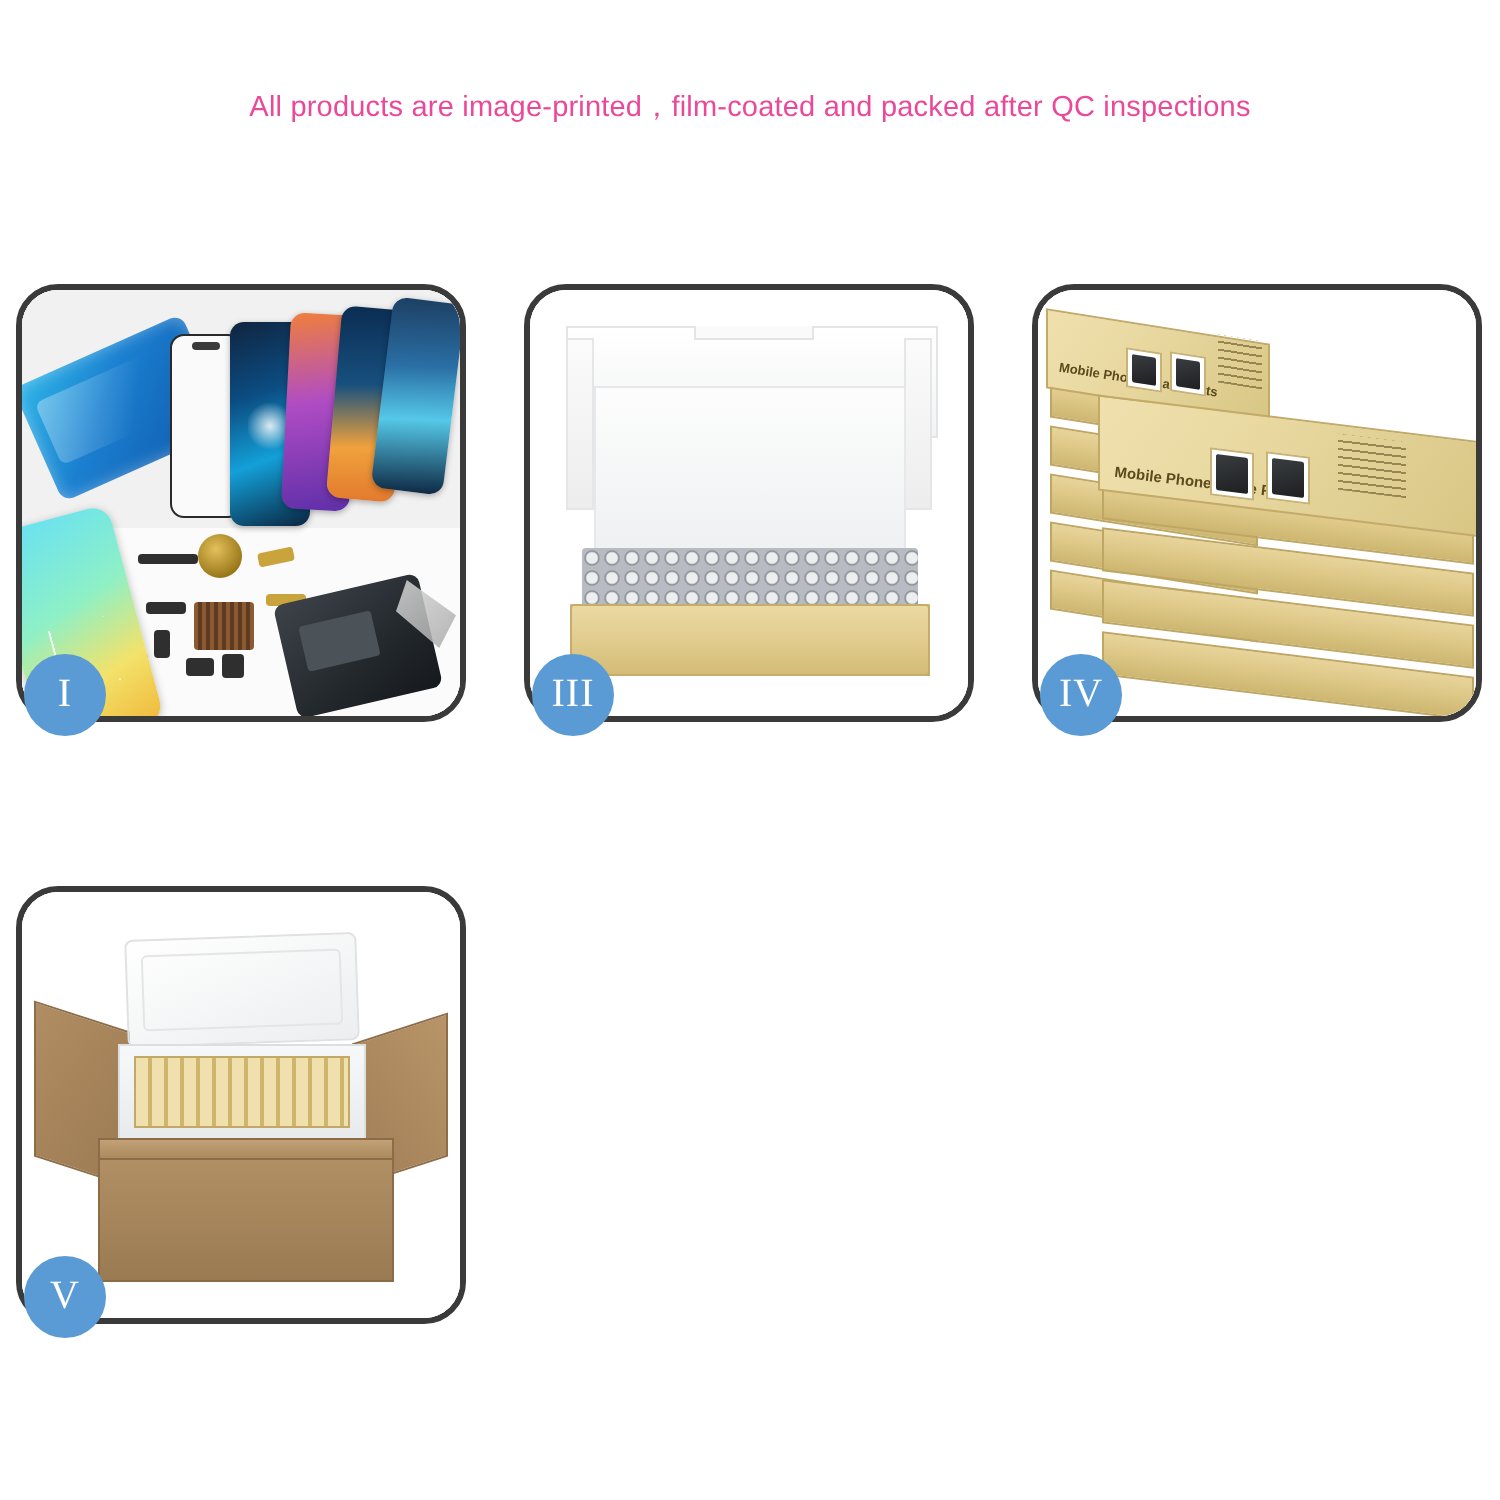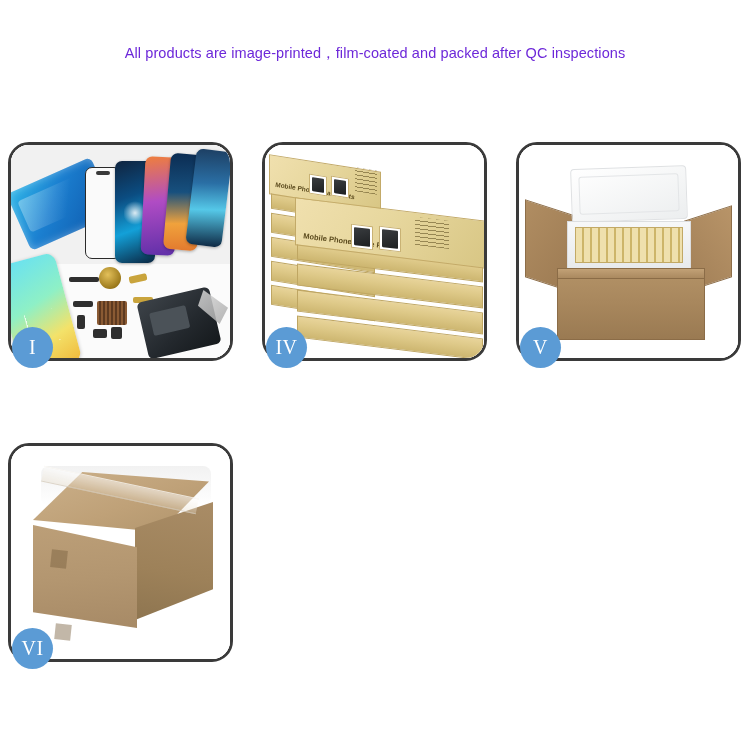--- a/index.html
+++ b/index.html
@@ -33,21 +33,21 @@
     font-weight: 700;
     letter-spacing: 1.2px;
     color: #000000;
     line-height: 1.15;
     white-space: nowrap;
   }
   .subtitle {
     font-family: "Liberation Sans", sans-serif;
     font-size: 14.5px;
     font-weight: 400;
-    color: #6d28d9;
+    color: #ec4899;
     margin-top: 10px;
     letter-spacing: 0.1px;
     white-space: nowrap;
   }
 
   
   .grid {
     position: absolute;
     top: 142px; left: 8px;
     width: 734px;
@@ -428,20 +428,35 @@
           <div class="p" style="left:54px; top:182px; width:9px; height:15px; background:#2f7fb5;"></div>
           <div class="board"></div>
           <div class="crack"></div>
           <div class="tool"></div>
         </div>
       </div>
       <div class="badge">I</div>
     </div>
 
 
+    <div class="card">
+      <div class="card-clip">
+        <div class="s3">
+          <div class="lidback"></div>
+          <div class="sideL"></div>
+          <div class="sideR"></div>
+          <div class="foam"></div>
+          <div class="bub"></div>
+          <div class="trayL"></div>
+          <div class="trayR"></div>
+          <div class="tray"></div>
+        </div>
+      </div>
+      <div class="badge">III</div>
+    </div>
 
     <div class="card">
       <div class="card-clip">
         <div class="s4">
 
           <div class="slab" style="left:6px;  top:52px;  width:104px; height:20px; transform:skewY(9deg);"></div>
           <div class="slab" style="left:6px;  top:76px;  width:104px; height:20px; transform:skewY(9deg);"></div>
           <div class="slab" style="left:6px;  top:100px; width:104px; height:20px; transform:skewY(9deg);"></div>
           <div class="slab" style="left:6px;  top:124px; width:104px; height:20px; transform:skewY(9deg);"></div>
           <div class="slab" style="left:6px;  top:148px; width:104px; height:20px; transform:skewY(9deg);"></div>
@@ -475,29 +490,15 @@
           <div class="foamLid"></div>
           <div class="foamBox"></div>
           <div class="inner"></div>
           <div class="cartonTopEdge"></div>
           <div class="cartonBody"></div>
         </div>
       </div>
       <div class="badge">V</div>
     </div>
 
-    <div class="card">
-      <div class="card-clip">
-        <div class="s6">
-          <div class="ghost"></div>
-          <div class="top"></div>
-          <div class="side"></div>
-          <div class="front"></div>
-          <div class="tape"></div>
-          <div class="tab1"></div>
-          <div class="tab2"></div>
-        </div>
-      </div>
-      <div class="badge">VI</div>
-    </div>
 
   </div>
 </div>
 
 </body></html>

